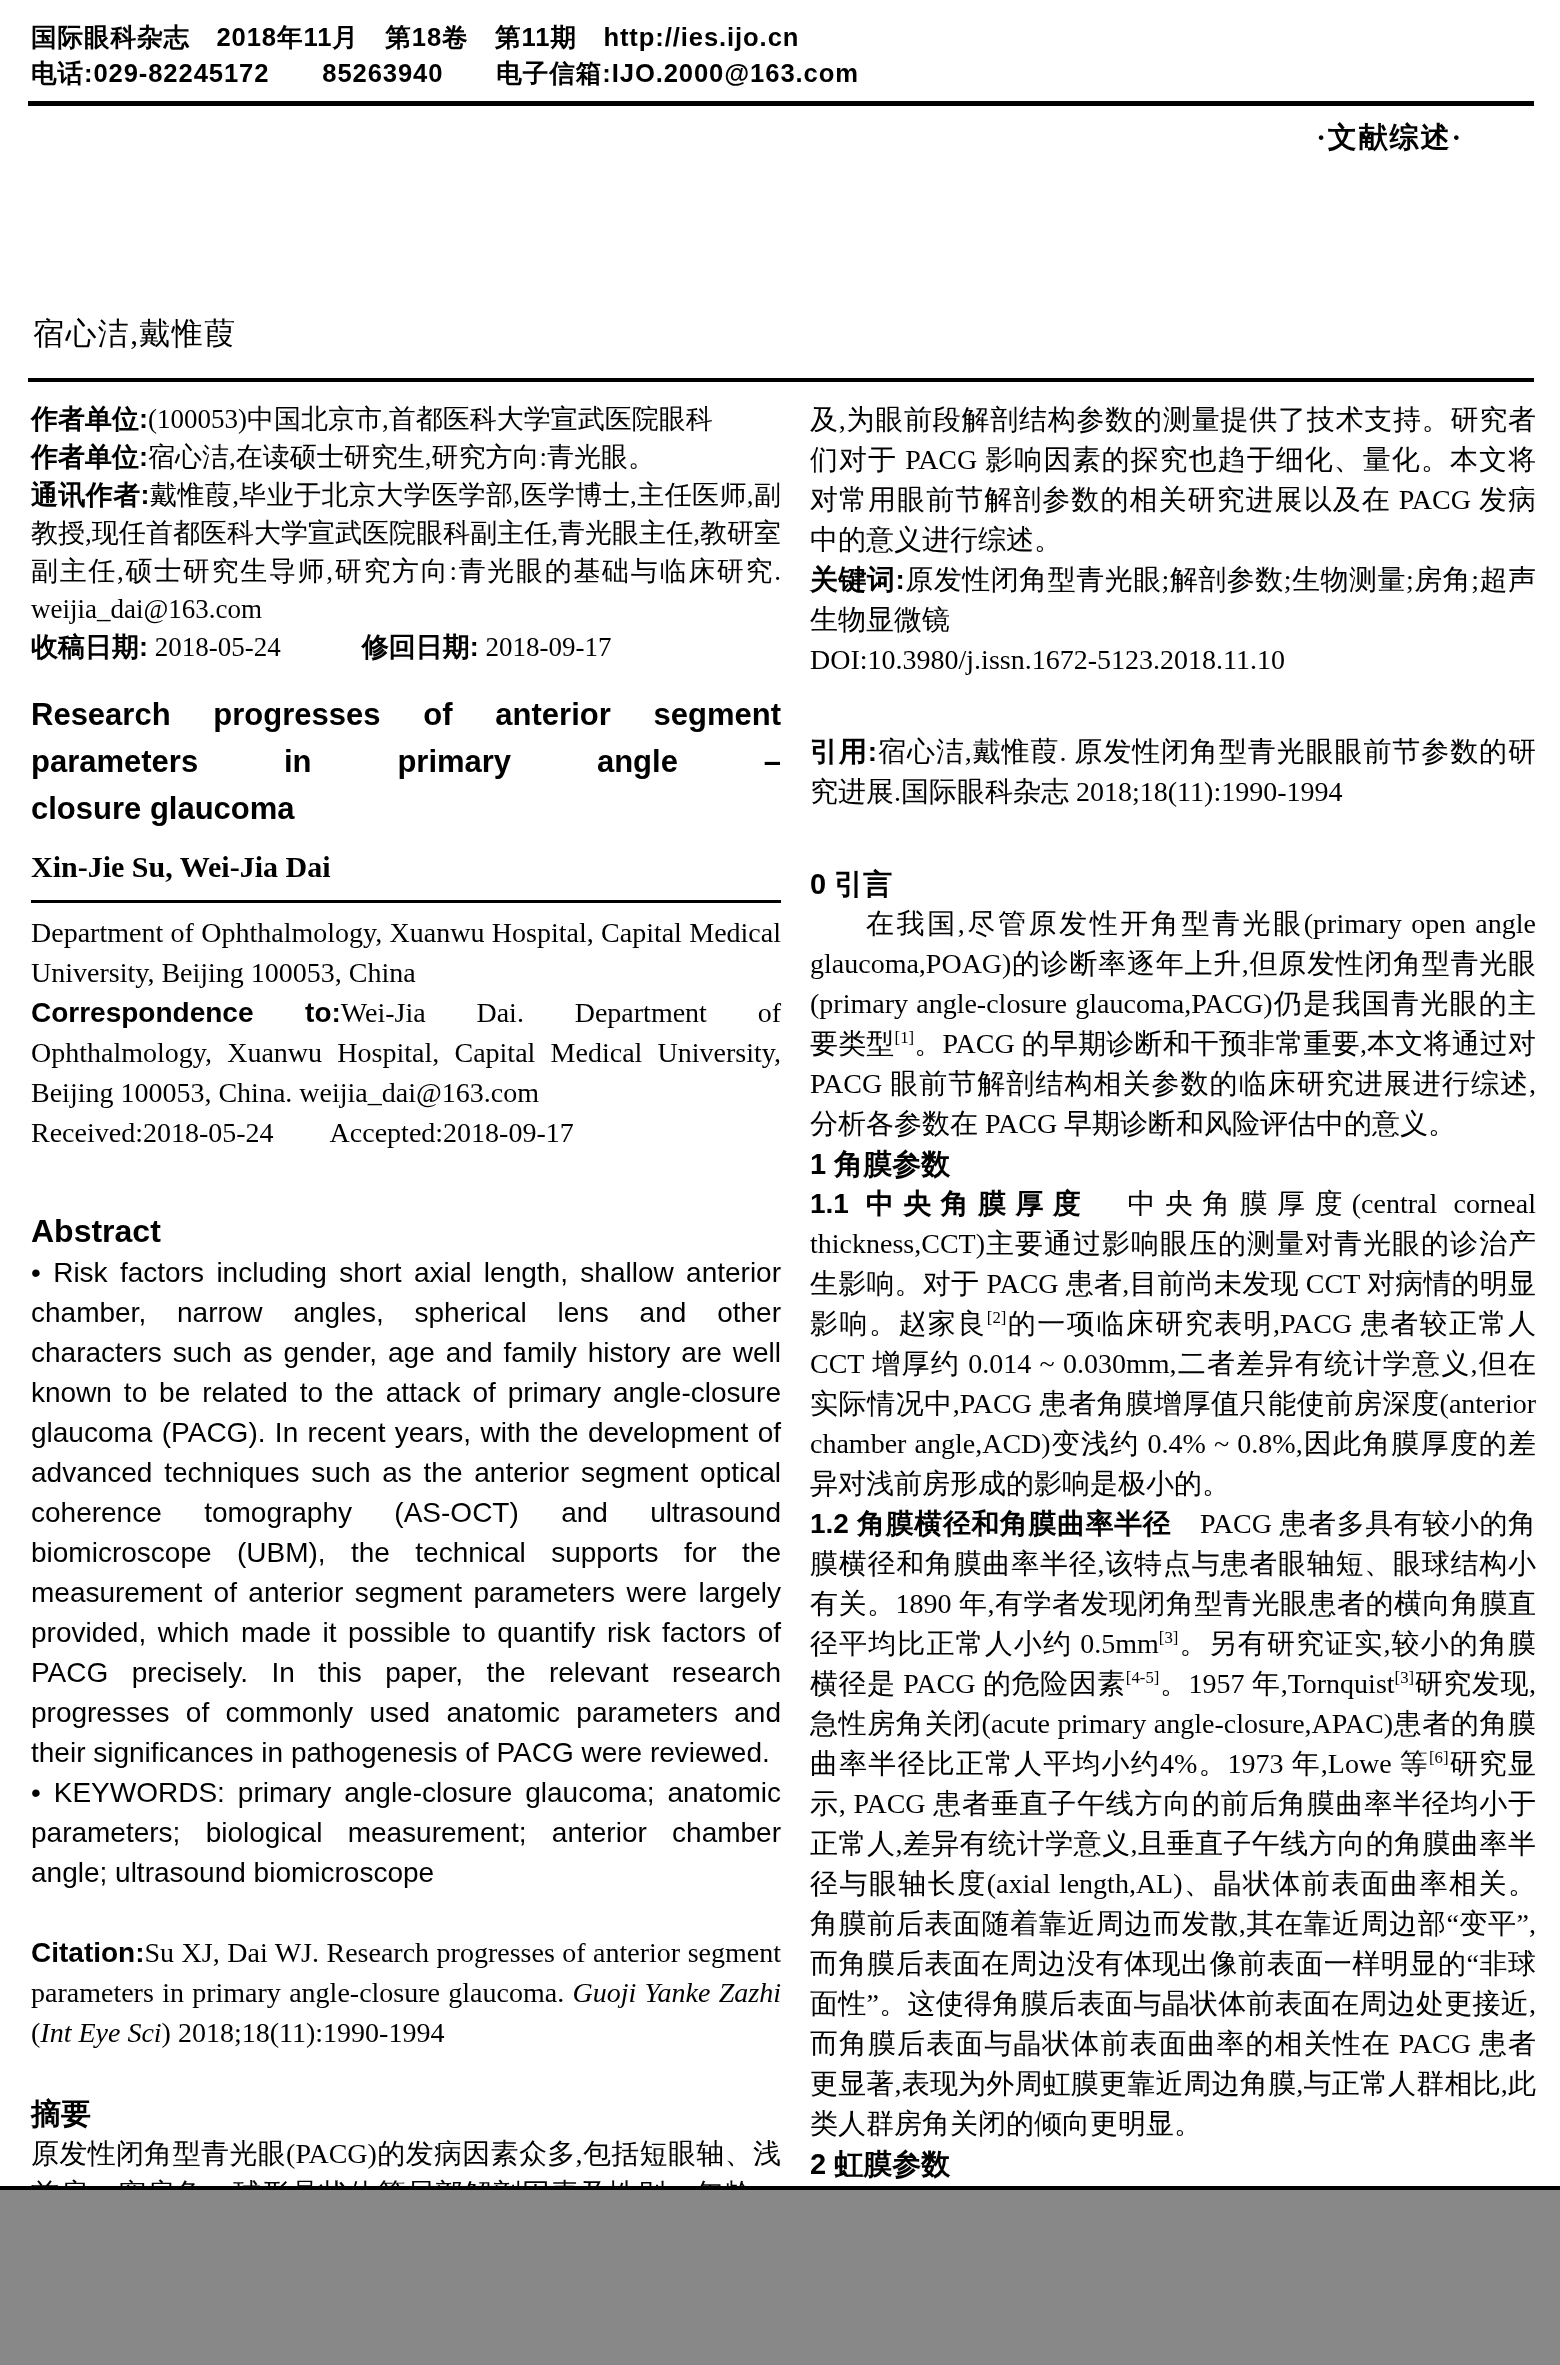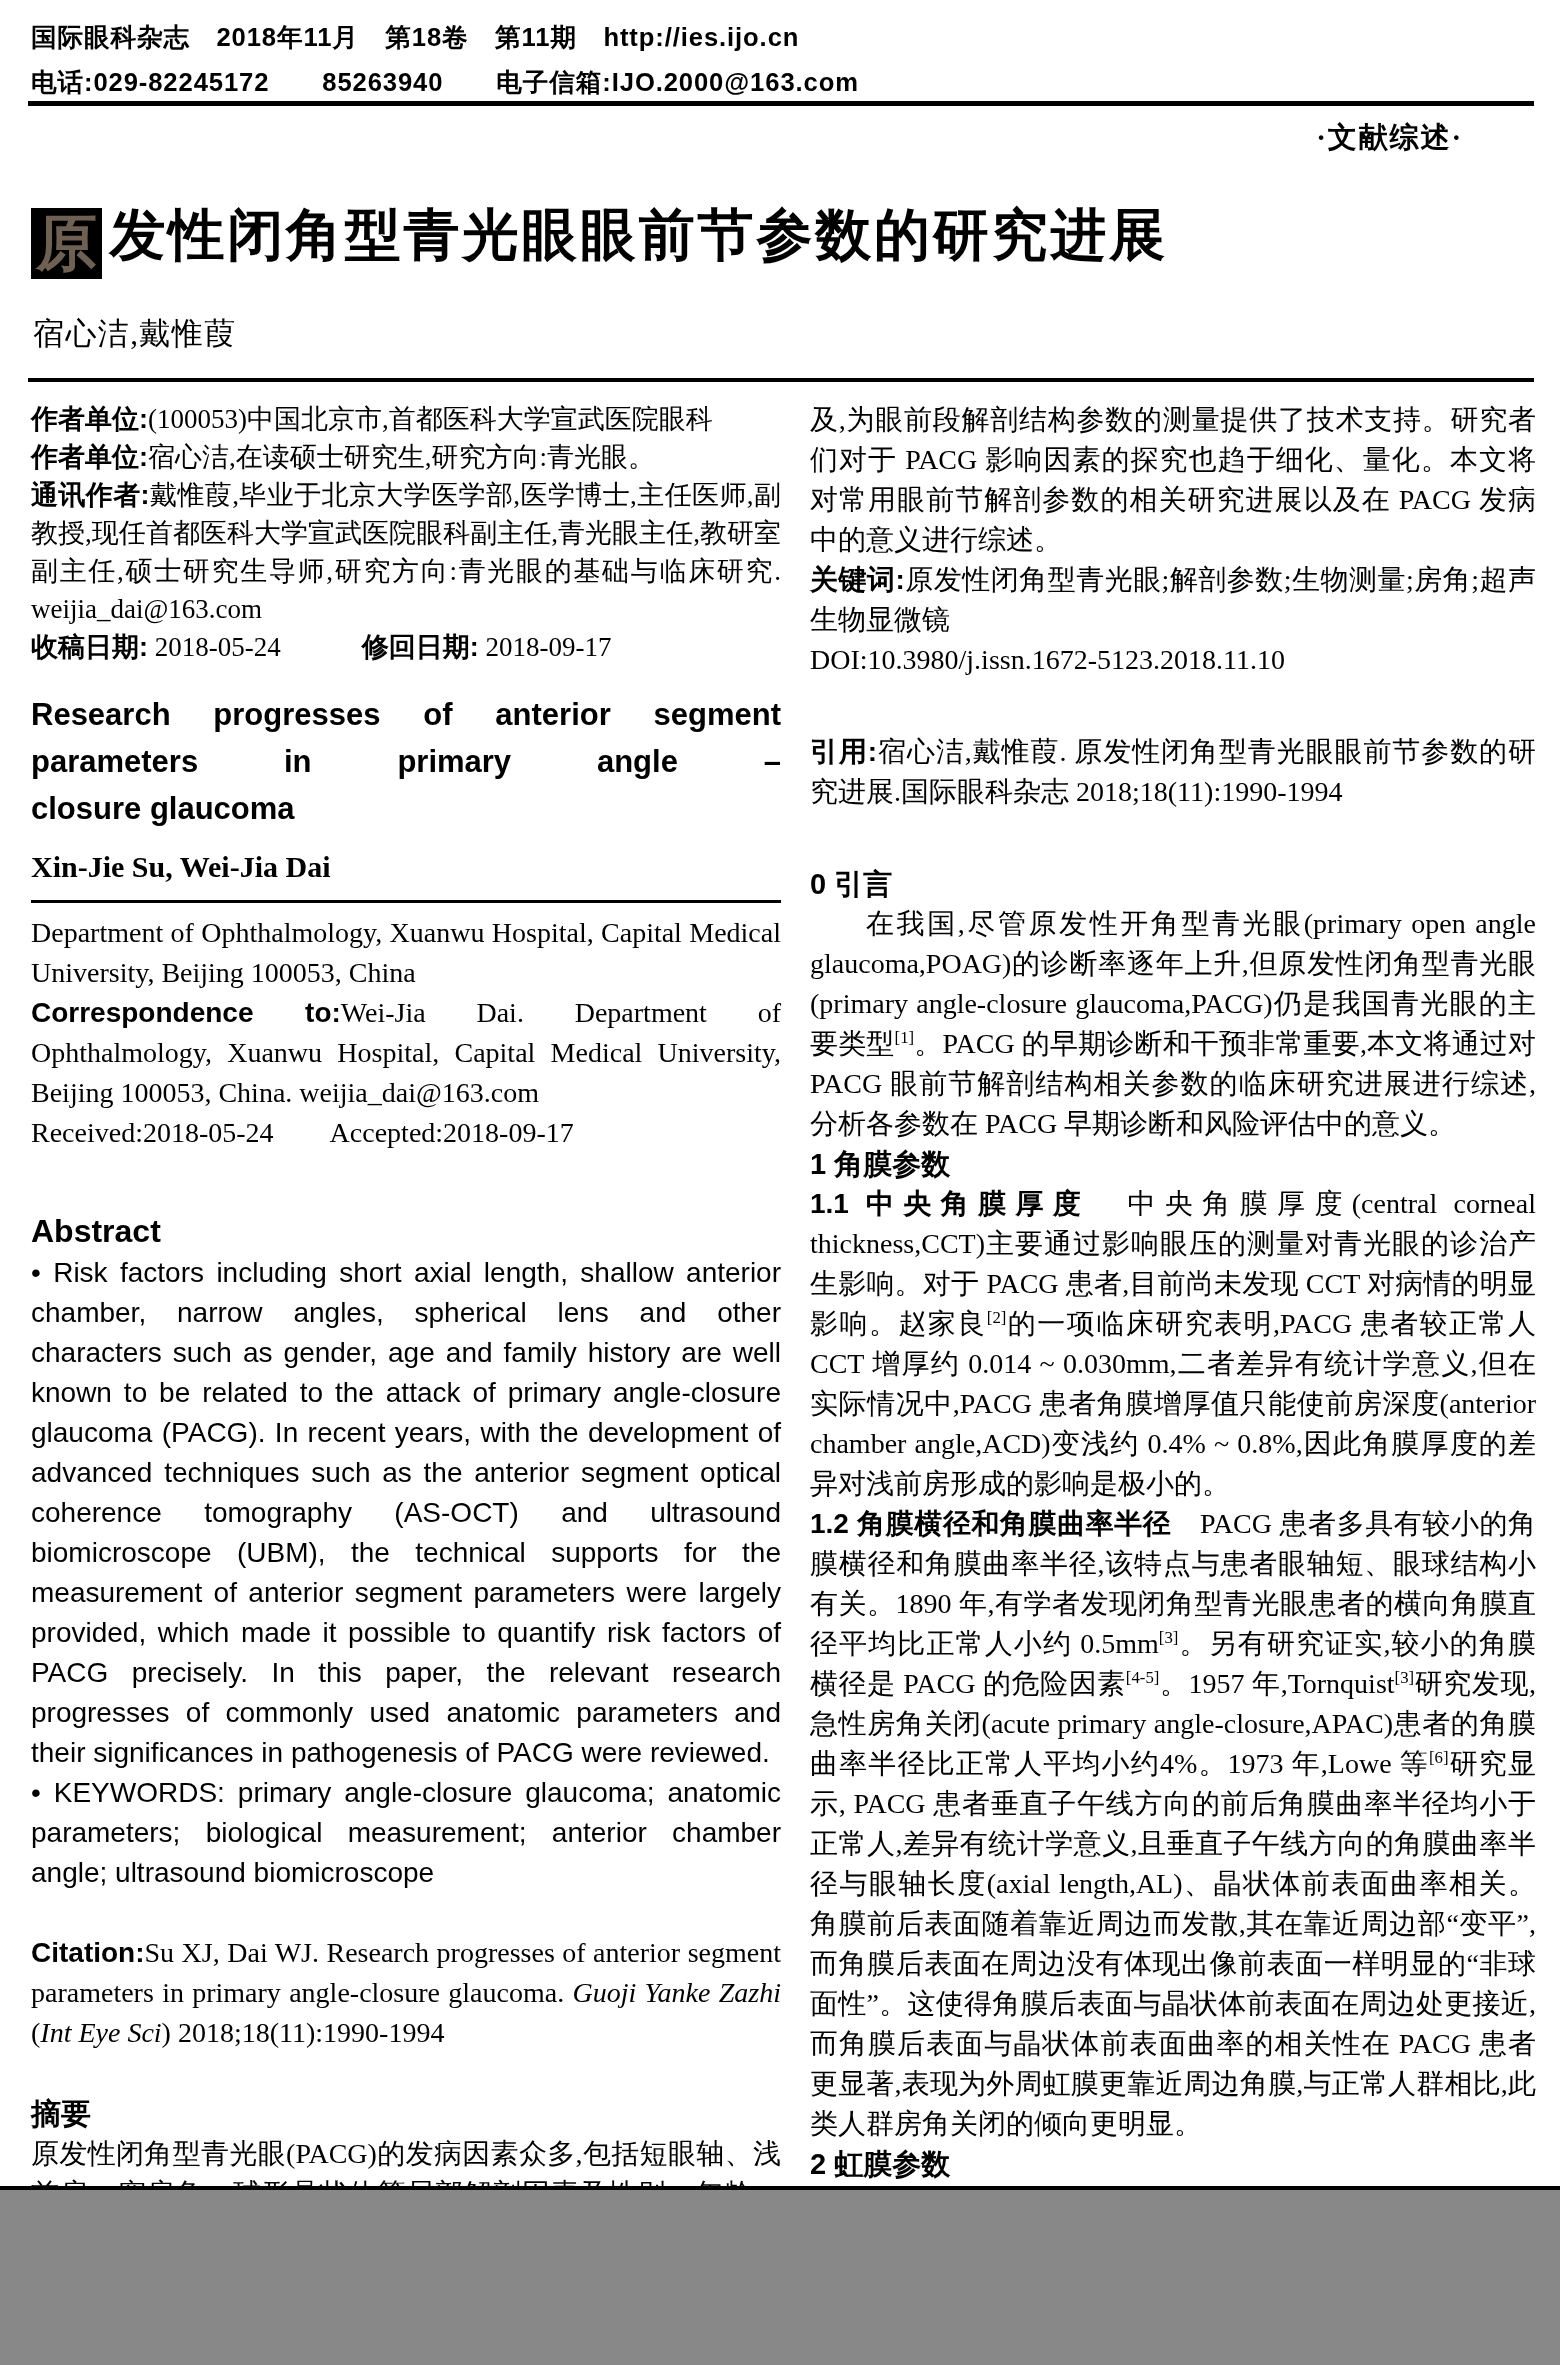--- a/index.html
+++ b/index.html
@@ -1,21 +1,21 @@
 <!DOCTYPE html>
 <html style="font-size:7.6px"><head>
 <meta charset="utf-8">
 <style>
   html,body{margin:0;padding:0;background:#888;}
   .page{position:relative;width:1560px;height:2190px;background:#ffffff;color:#000;overflow:hidden;}
 
   
   .hdr-line{position:absolute;left:31px;font-family:"Liberation Sans", sans-serif;font-weight:700;font-size:25.6px;letter-spacing:0.9px;white-space:nowrap;}
   .hdr-1{top:20px;}
-  .hdr-2{top:65px;}
+  .hdr-2{top:56px;}
   .rule-top{position:absolute;left:27.5px;top:101px;width:1506px;height:5.2px;background:#000;}
   .section-label{position:absolute;right:97px;top:118px;font-family:"Liberation Serif", serif;font-weight:700;font-size:29px;letter-spacing:1.9px;}
 
   
   .title-row{position:absolute;left:31px;top:198px;font-family:"Liberation Serif", serif;font-weight:700;font-size:56px;letter-spacing:2.8px;white-space:nowrap;}
   .drop-cap{display:inline-block;width:71px;height:71px;background:#000;color:#6e6052;font-size:61px;line-height:71px;text-align:center;letter-spacing:0;margin-right:7.6px;vertical-align:-9.5px;}
   .authors-cn{position:absolute;left:33px;top:313px;font-family:"Liberation Serif", serif;font-size:31px;letter-spacing:1.4px;}
   .rule-mid{position:absolute;left:27.5px;top:378px;width:1506px;height:3.8px;background:#000;}
 
   
@@ -55,23 +55,20 @@
 </head>
 <body>
 
 <div class="page">
 
   <div class="hdr-line hdr-1">国际眼科杂志　2018年11月　第18卷　第11期　http://ies.ijo.cn</div>
   <div class="hdr-line hdr-2">电话:029-82245172　　85263940　　电子信箱:IJO.2000@163.com</div>
   <div class="rule-top"></div>
   <div class="section-label">·文献综述·</div>
 
-  <div class="title-row">
-    <span class="drop-cap" style="color: rgb(110, 96, 82);">原</span><span>发性闭角型青光眼眼前节参数的研究进展</span>
-  </div>
   <div class="authors-cn">宿心洁,戴惟葭</div>
   <div class="rule-mid"></div>
 
   <div class="columns">
 
     <div class="col">
       <div class="author-info">
         <p><span class="sg-b">作者单位:</span><span>(100053)中国北京市,首都医科大学宣武医院眼科</span></p>
         <p><span class="sg-b">作者单位:</span><span>宿心洁,在读硕士研究生,研究方向:青光眼。</span></p>
         <p><span class="sg-b">通讯作者:</span><span>戴惟葭,毕业于北京大学医学部,医学博士,主任医师,副教授,现任首都医科大学宣武医院眼科副主任,青光眼主任,教研室副主任,硕士研究生导师,研究方向:青光眼的基础与临床研究. weijia_dai@163.com</span></p>

